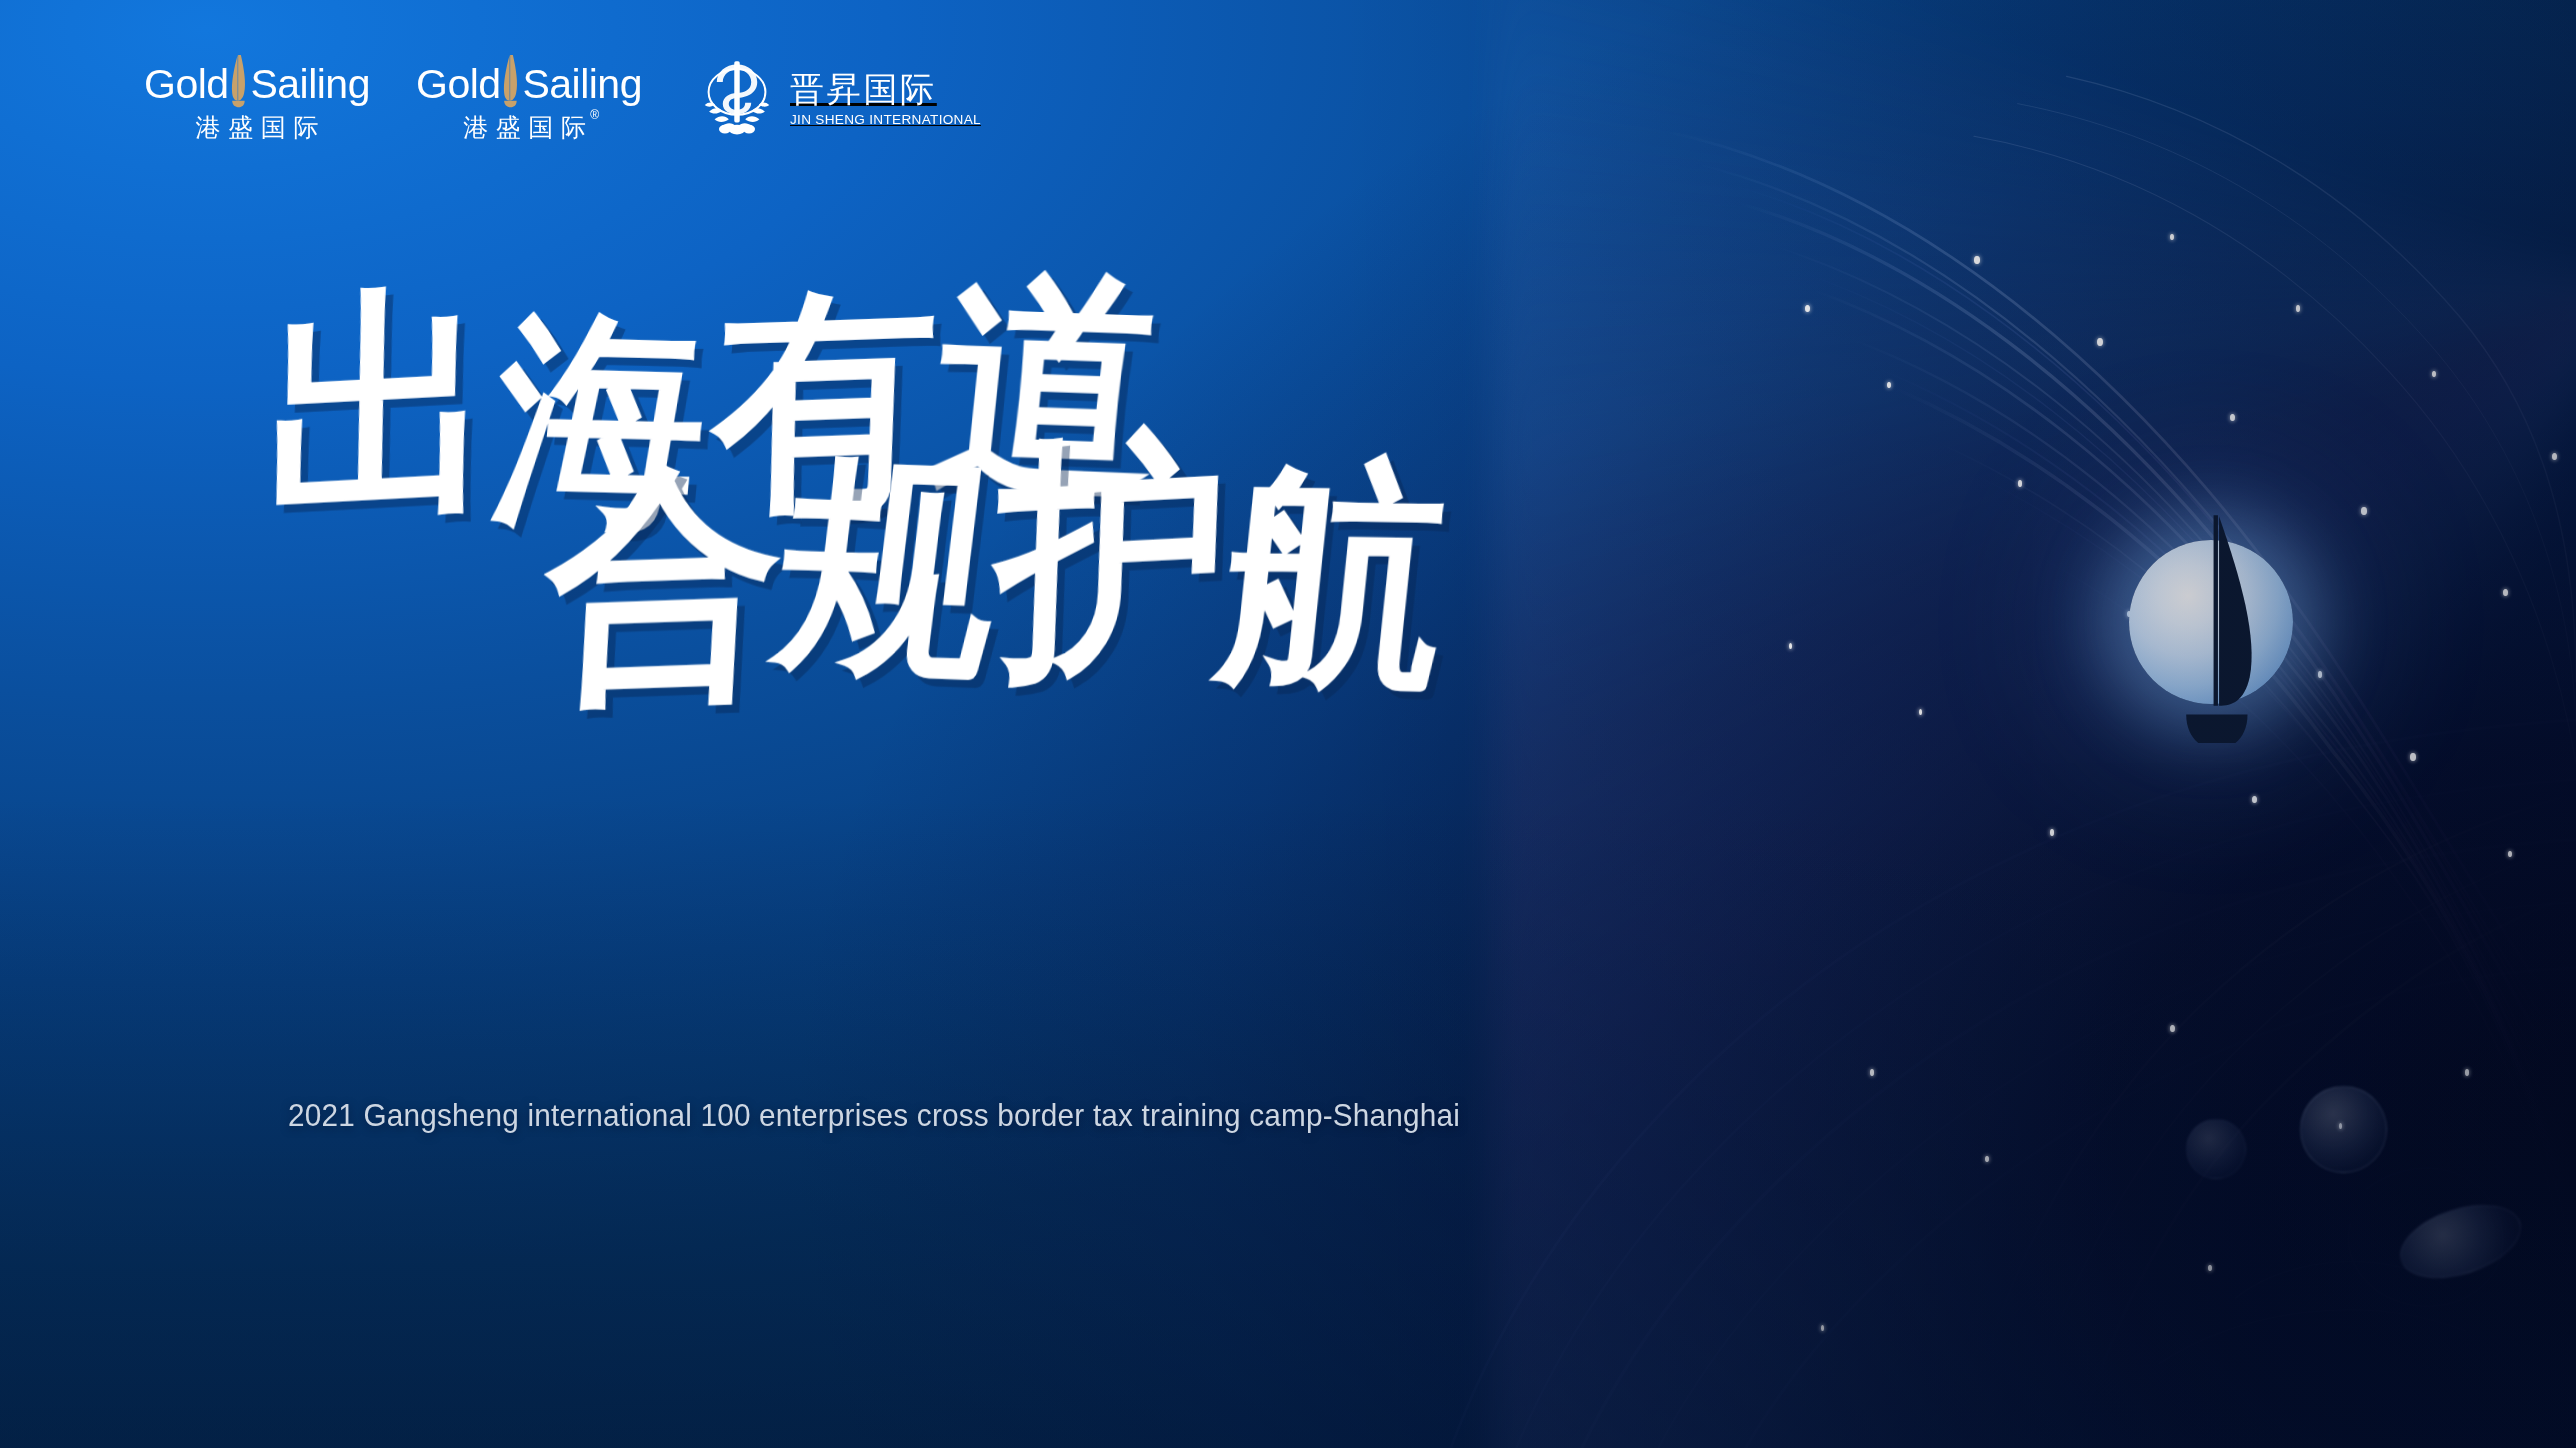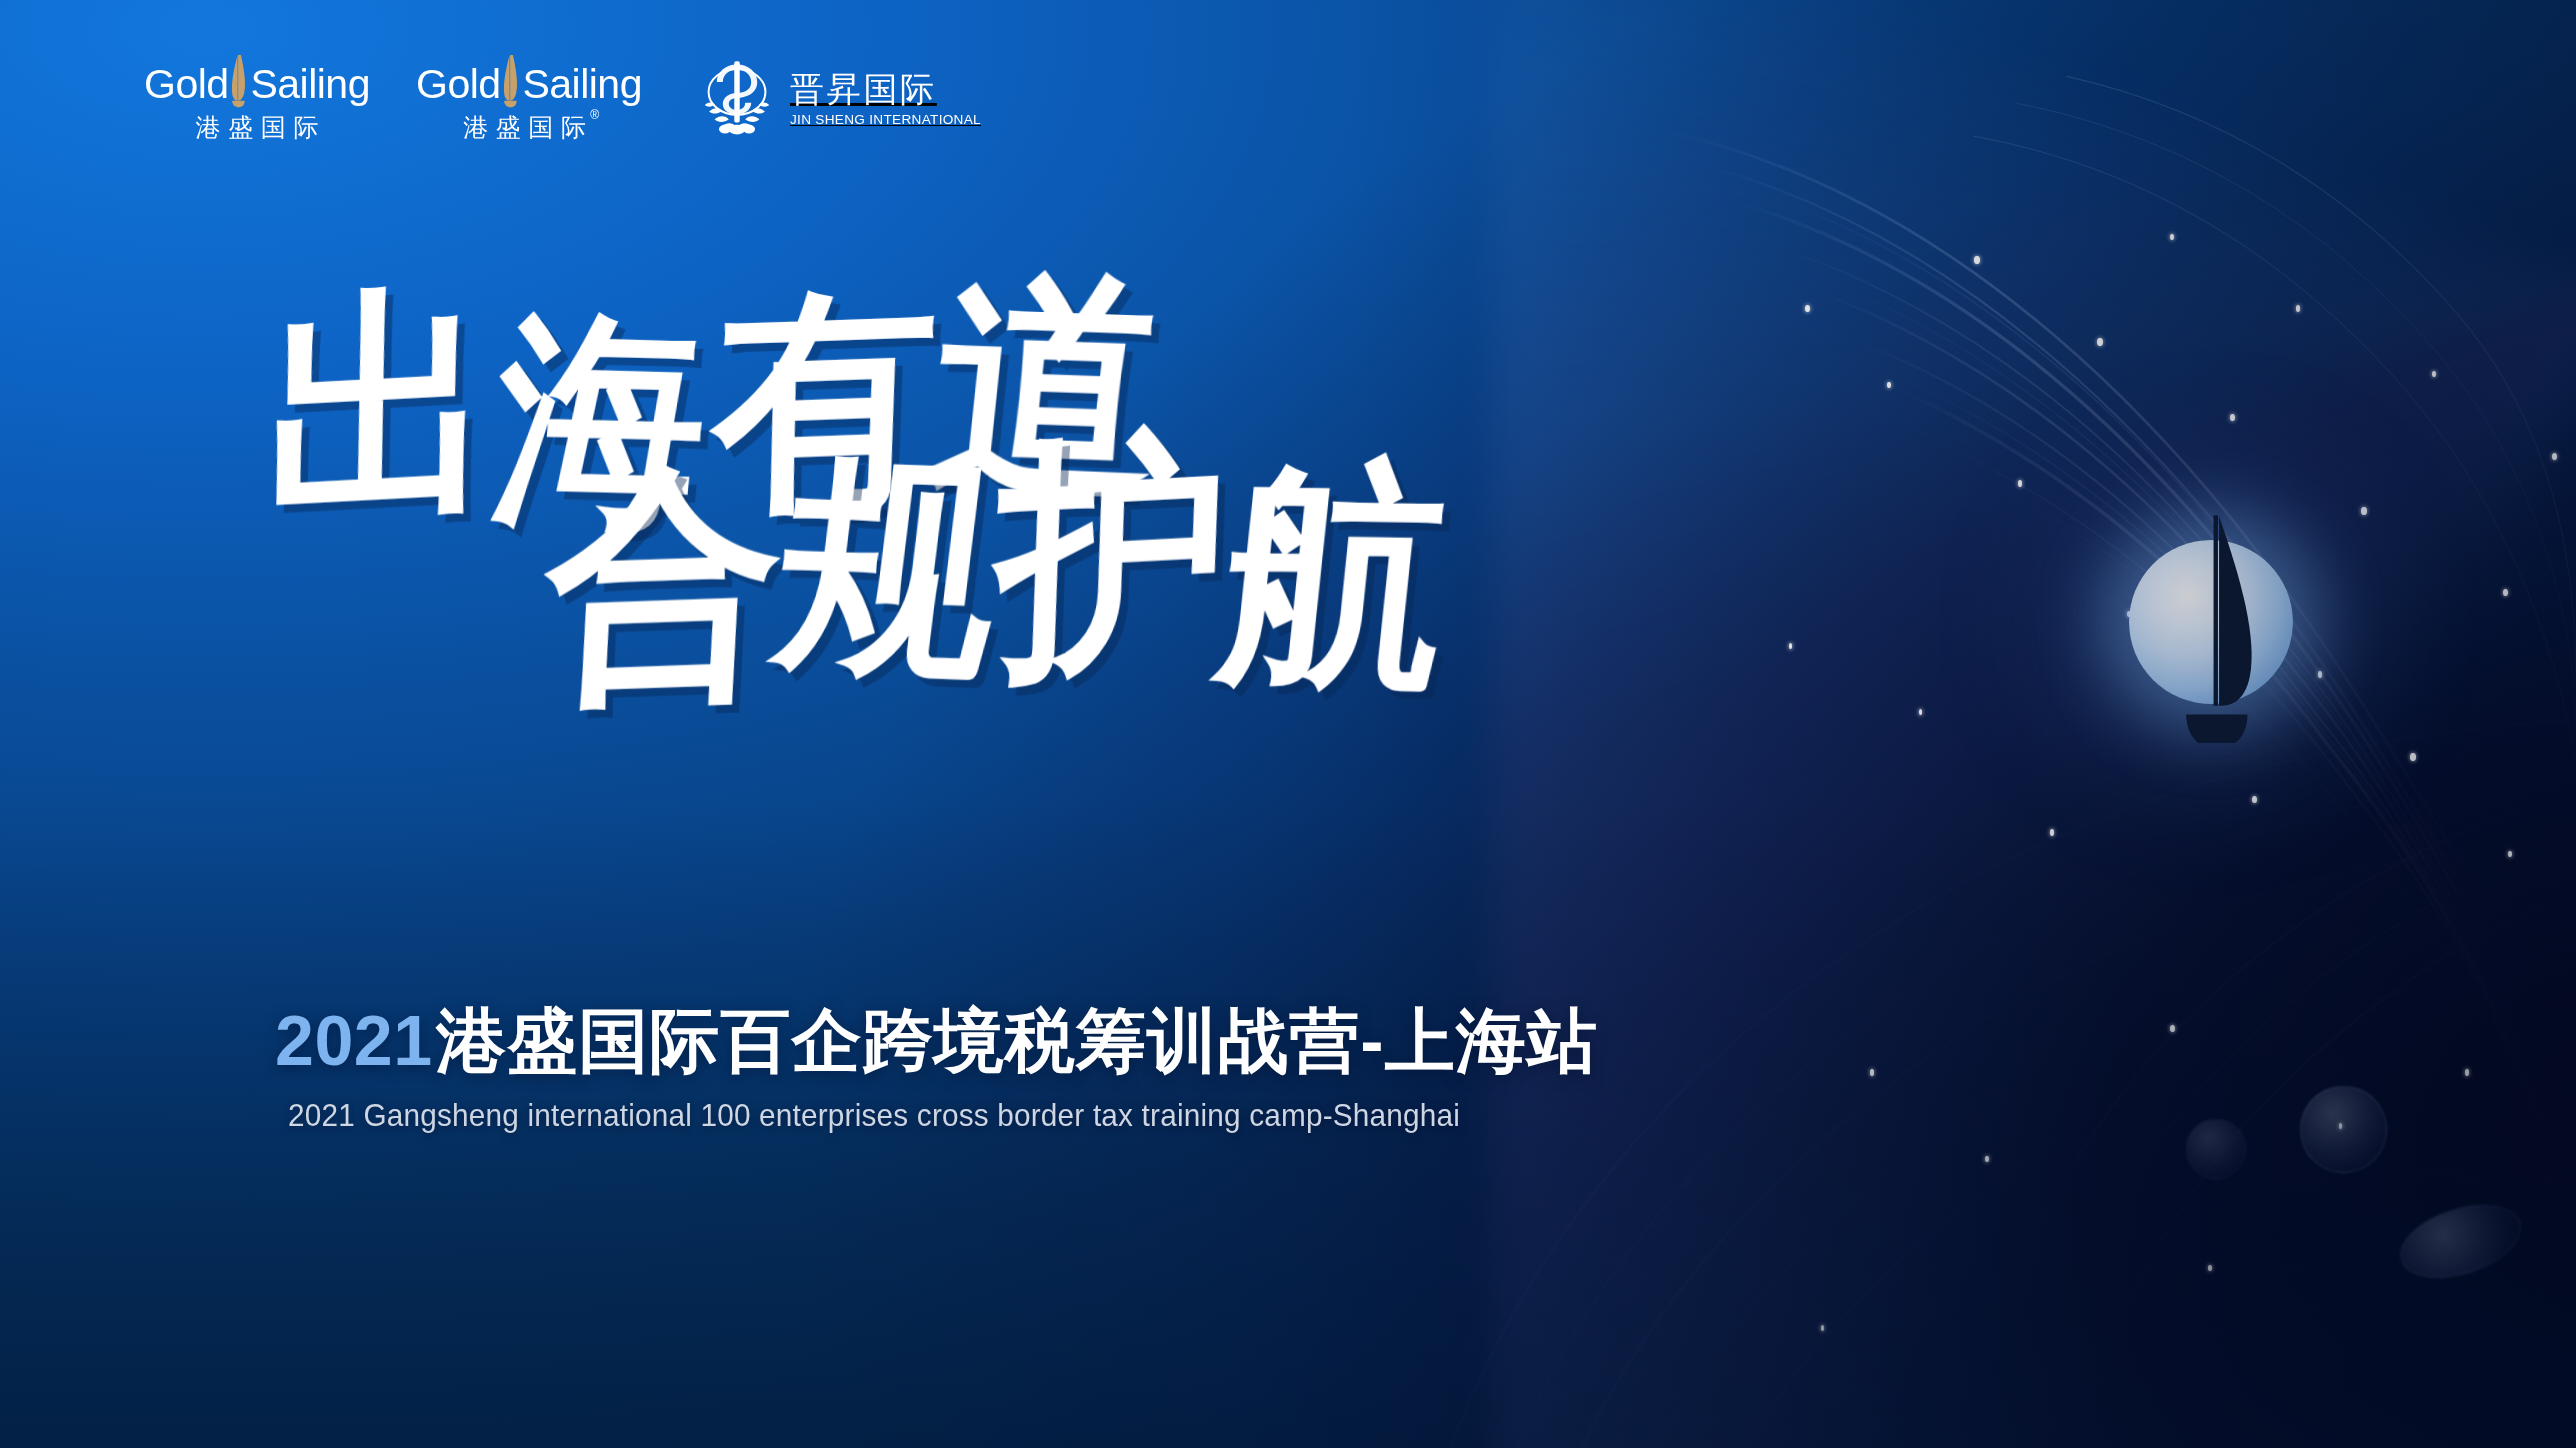--- a/index.html
+++ b/index.html
@@ -428,18 +428,17 @@
       </span>
     </div>
 
   </div>
 
   <div class="headline">
     <div class="cal-line line1"><span class="c0">出</span><span class="c1">海</span><span class="c2">有</span><span class="c3">道</span></div>
     <div class="cal-line line2"><span class="c0">合</span><span class="c1">规</span><span class="c2">护</span><span class="c3">航</span></div>
   </div>
 
-  <div class="sub-cn"><span class="yr">2021</span><span>港盛国际百企跨境税筹训战营-上海站</span></div>
 
   <div class="sub-en">2021 Gangsheng international 100 enterprises cross border tax training camp-Shanghai</div>
 
 </div>
 
 
 </body></html>

